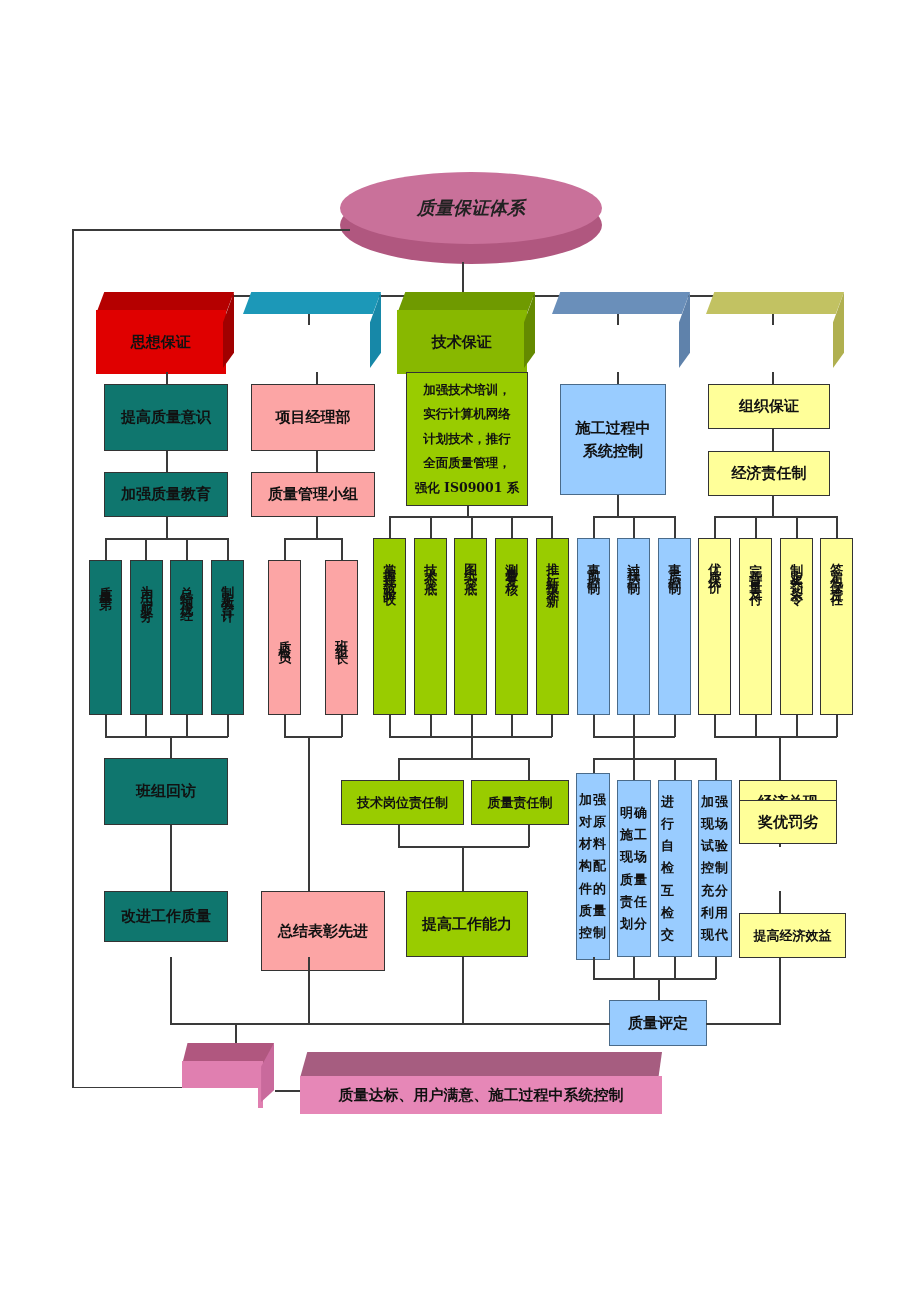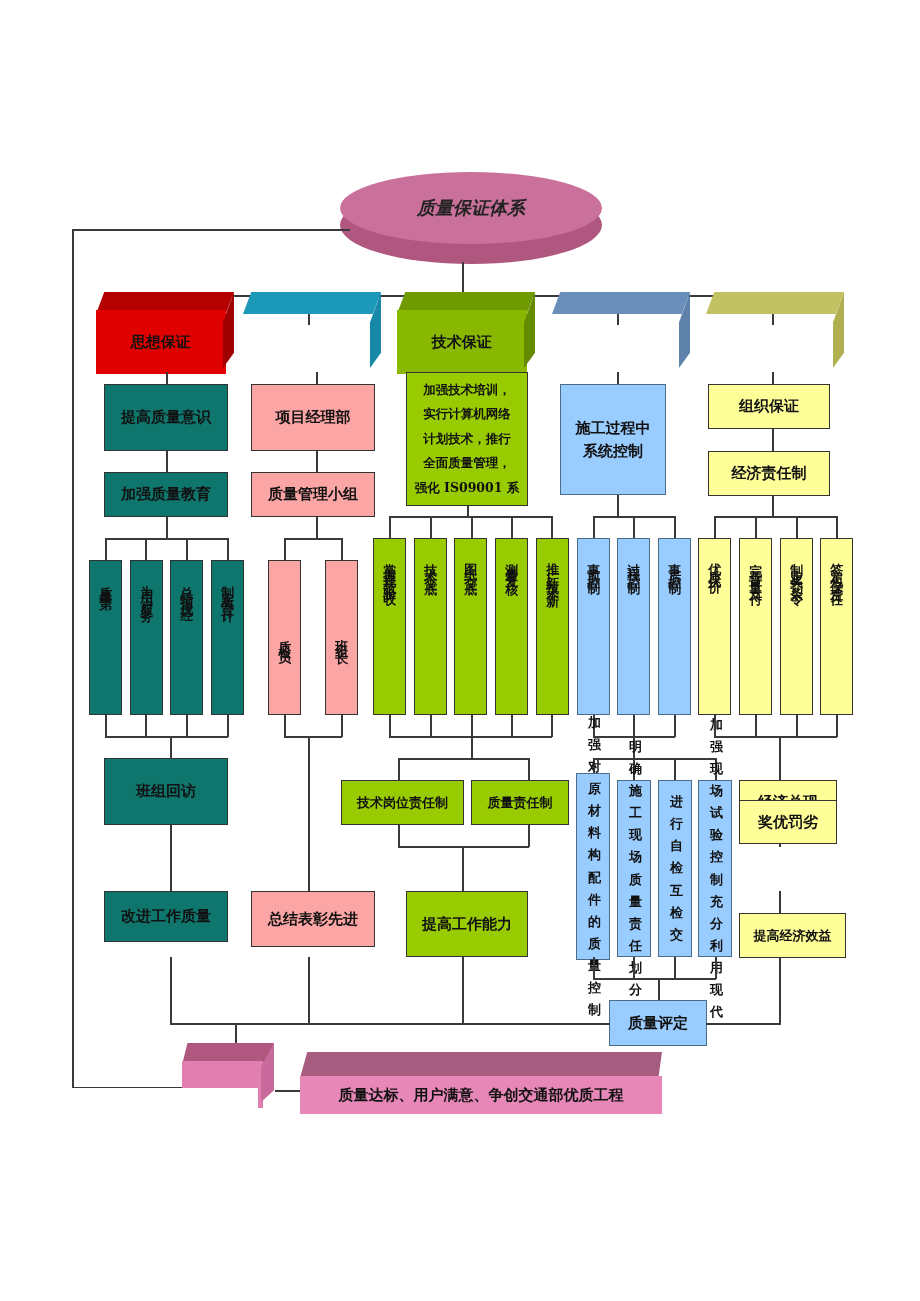--- a/index.html
+++ b/index.html
@@ -4,21 +4,21 @@
 <style>
   html, body { margin:0; padding:0; background:#ffffff; }
   body { width:920px; height:1301px; position:relative; overflow:hidden;
          font-family:"DejaVu Serif","Liberation Serif",serif; }
   .ln { position:absolute; background:#3a3a3a; }
   .box { position:absolute; box-sizing:border-box; border:1.5px solid #333;
          display:flex; align-items:center; justify-content:center; text-align:center;
          font-weight:bold; color:#111; font-size:15px; line-height:1.5; }
   .vert { writing-mode:vertical-rl; text-orientation:upright; letter-spacing:6px;
           justify-content:flex-start; padding-top:14px; font-size:13px; }
-  .vert2 { font-size:13px; line-height:1.7; padding:6px 11px; align-items:flex-start; letter-spacing:1px; }
+  .vert2 { font-size:13px; line-height:1.7; padding:6px 2px; align-items:flex-start; letter-spacing:1px; }
   .red { background:#0f766e; }
   .cyan { background:#fca5a5; }
   .green { background:#99cc00; }
   .blue { background:#99ccff; border-color:#4a6b8a; }
   .yellow { background:#ffff99; }
   
   .cube { position:absolute; }
   .cube .top { position:absolute; left:0; top:0; width:100%; height:22px;
                clip-path:polygon(0 100%, 6% 0, 100% 0, 94% 100%); }
   .cube .front { position:absolute; left:0; top:18px; right:6%; bottom:0;
@@ -105,21 +105,21 @@
 <div class="ln" style="left:316px;top:517px;width:1.5px;height:22px"></div>
 <div class="ln" style="left:284px;top:538px;width:58px;height:1.5px"></div>
 <div class="ln" style="left:284px;top:538px;width:1.5px;height:23px"></div>
 <div class="ln" style="left:341px;top:538px;width:1.5px;height:23px"></div>
 <div class="box cyan vert" style="left:268px;top:560px;width:33px;height:155px;justify-content:center;padding-top:0">质检员</div>
 <div class="box cyan vert" style="left:325px;top:560px;width:33px;height:155px;justify-content:center;padding-top:0">班组长</div>
 <div class="ln" style="left:284px;top:715px;width:1.5px;height:22px"></div>
 <div class="ln" style="left:341px;top:715px;width:1.5px;height:22px"></div>
 <div class="ln" style="left:284px;top:736px;width:58px;height:1.5px"></div>
 <div class="ln" style="left:308px;top:736px;width:1.5px;height:155px"></div>
-<div class="box cyan" style="left:251px;top:891px;width:124px;height:56px">总结表彰先进</div>
+<div class="box cyan" style="left:261px;top:891px;width:124px;height:80px">总结表彰先进</div>
 <div class="ln" style="left:308px;top:957px;width:1.5px;height:67px"></div>
 
 <div class="ln" style="left:467px;top:372px;width:1.5px;height:2px"></div>
 <div class="box green" style="left:406px;top:372px;width:122px;height:134px;flex-direction:column;font-size:12.5px;line-height:1.95">
   <div>加强技术培训，</div>
   <div>实行计算机网络</div>
   <div>计划技术，推行</div>
   <div>全面质量管理，</div>
   <div>强化 IS09001 系</div>
 </div>
@@ -254,14 +254,14 @@
 <div class="cube" style="left:182px;top:1043px;width:92px;height:65px">
   <div class="top" style="background:#b0577f"></div>
   <div class="front" style="background:#e07fb0;right:12%"></div>
   <div class="side" style="background:#c96a9c;width:14%"></div>
 </div>
 <div style="position:absolute;left:72px;top:1088px;width:186px;height:22px;background:#fff"></div>
 <div class="ln" style="left:275px;top:1090px;width:26px;height:1.5px"></div>
 
 <div class="cube" style="left:300px;top:1052px;width:362px;height:62px">
   <div class="top" style="background:#a65d80;height:26px;clip-path:polygon(0 100%, 2% 0, 100% 0, 99% 100%)"></div>
-  <div class="front" style="background:#e687b7;top:24px;right:0;font-size:15px">质量达标、用户满意、争创交通部优质工程</div>
+  <div class="front" style="background:#e687b7;top:24px;right:0;font-size:15px">质量达标、用户满意、施工过程中系统控制</div>
 </div>
 
 </body></html>

